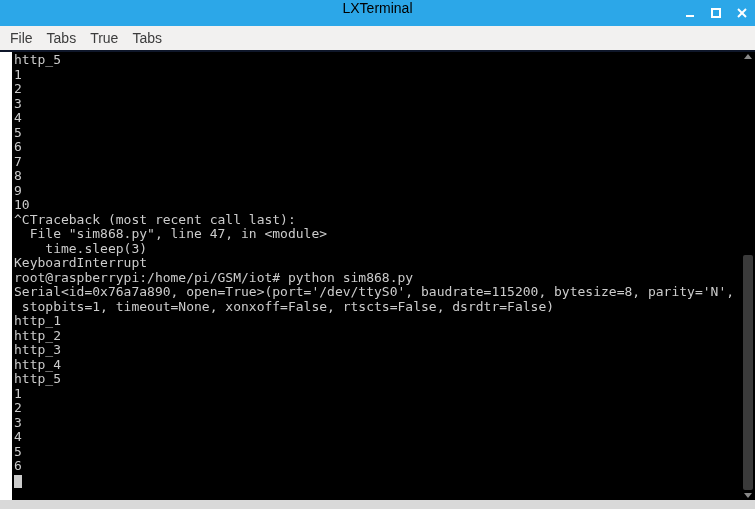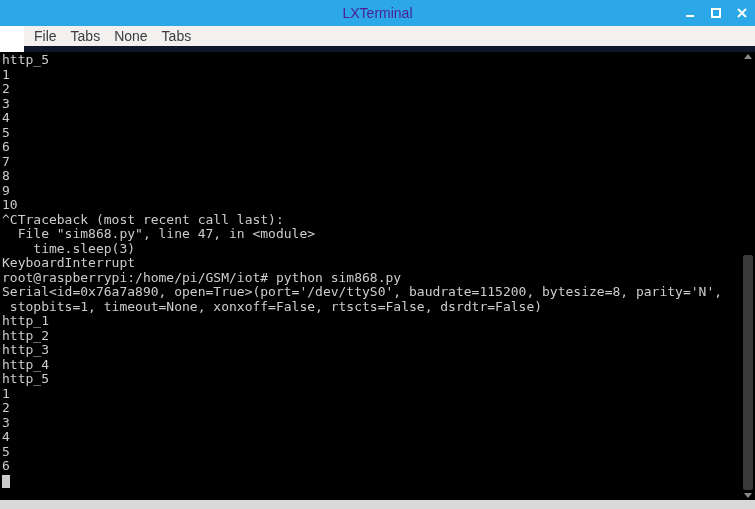--- a/index.html
+++ b/index.html
@@ -1,34 +1,33 @@
 <!DOCTYPE html>
 <html><head>
 <meta charset="utf-8">
 <style>
   * { margin: 0; padding: 0; box-sizing: border-box; }
   html, body { width: 755px; height: 509px; font-family: sans-serif; overflow: hidden; }
   .window { width: 755px; height: 509px; background: #fff; display: flex; flex-direction: column; }
   .titlebar {
-    background: #2ca7e8; height: 26px; display: flex; align-items: center;
-    color: #4c1d95; font-size: 14px; position: relative; user-select: none;
+    background: #2ca7e8; height: 26px; display: flex; align-items: flex-start;
+    color: #000000; font-size: 14px; position: relative; user-select: none;
   }
   .titlebar .title { flex: 1; text-align: center; }
   .window-controls { position: absolute; right: 6px; top: 0; height: 26px; display: flex; align-items: center; gap: 12px; }
   .window-controls span { cursor: pointer; display: inline-flex; align-items: center; justify-content: center; width: 14px; height: 14px; }
   .window-controls svg { stroke: #fff; stroke-width: 2; fill: none; }
   .menubar {
     background: #f2f1f0; height: 26px; display: flex; align-items: center;
     gap: 14px; padding: 0 10px; font-size: 14px; color: #3c3c3c;
-    border-bottom: 6px solid #0f172a;
-    margin-left: 24px;
+    border-bottom: 2px solid #0f172a;
   }
   .menubar .menu-item { cursor: pointer; }
   .terminal-wrap {
-    flex: 1; background: #7dd3fc; position: relative; display: flex;
+    flex: 1; background: #7dd3fc; position: relative; display: flex; margin-left: 12px;
   }
   .terminal {
     flex: 1; background: #000; color: #ccc; font-family: "DejaVu Sans Mono","Liberation Mono",monospace;
     font-size: 13px; line-height: 14.5px; white-space: pre; padding: 1px 2px;
     overflow: hidden;
   }
   .terminal .line { white-space: pre; }
   .cursor {
     display: inline-block; width: 8px; height: 13px; background: #ccc;
     vertical-align: bottom;
@@ -73,21 +72,21 @@
             <line x1="1" y1="1" x2="9" y2="9"></line>
             <line x1="9" y1="1" x2="1" y2="9"></line>
           </svg>
       </span>
     </div>
   </div>
 
   <div class="menubar">
     <span class="menu-item">File</span>
     <span class="menu-item">Tabs</span>
-    <span class="menu-item">None</span>
+    <span class="menu-item">True</span>
     <span class="menu-item">Tabs</span>
   </div>
 
   <div class="terminal-wrap">
     <div class="terminal" id="terminal"><div class="line">http_5</div><div class="line">1</div><div class="line">2</div><div class="line">3</div><div class="line">4</div><div class="line">5</div><div class="line">6</div><div class="line">7</div><div class="line">8</div><div class="line">9</div><div class="line">10</div><div class="line">^CTraceback (most recent call last):</div><div class="line">  File "sim868.py", line 47, in &lt;module&gt;</div><div class="line">    time.sleep(3)</div><div class="line">KeyboardInterrupt</div><div class="line">root@raspberrypi:/home/pi/GSM/iot# python sim868.py</div><div class="line">Serial&lt;id=0x76a7a890, open=True&gt;(port='/dev/ttyS0', baudrate=115200, bytesize=8, parity='N',</div><div class="line"> stopbits=1, timeout=None, xonxoff=False, rtscts=False, dsrdtr=False)</div><div class="line">http_1</div><div class="line">http_2</div><div class="line">http_3</div><div class="line">http_4</div><div class="line">http_5</div><div class="line">1</div><div class="line">2</div><div class="line">3</div><div class="line">4</div><div class="line">5</div><div class="line">6</div><div class="line"><span class="cursor"></span></div></div>
     <div class="scrollbar">
       <div class="arrow up"></div>
       <div class="track">
         <div class="thumb"></div>
       </div>

